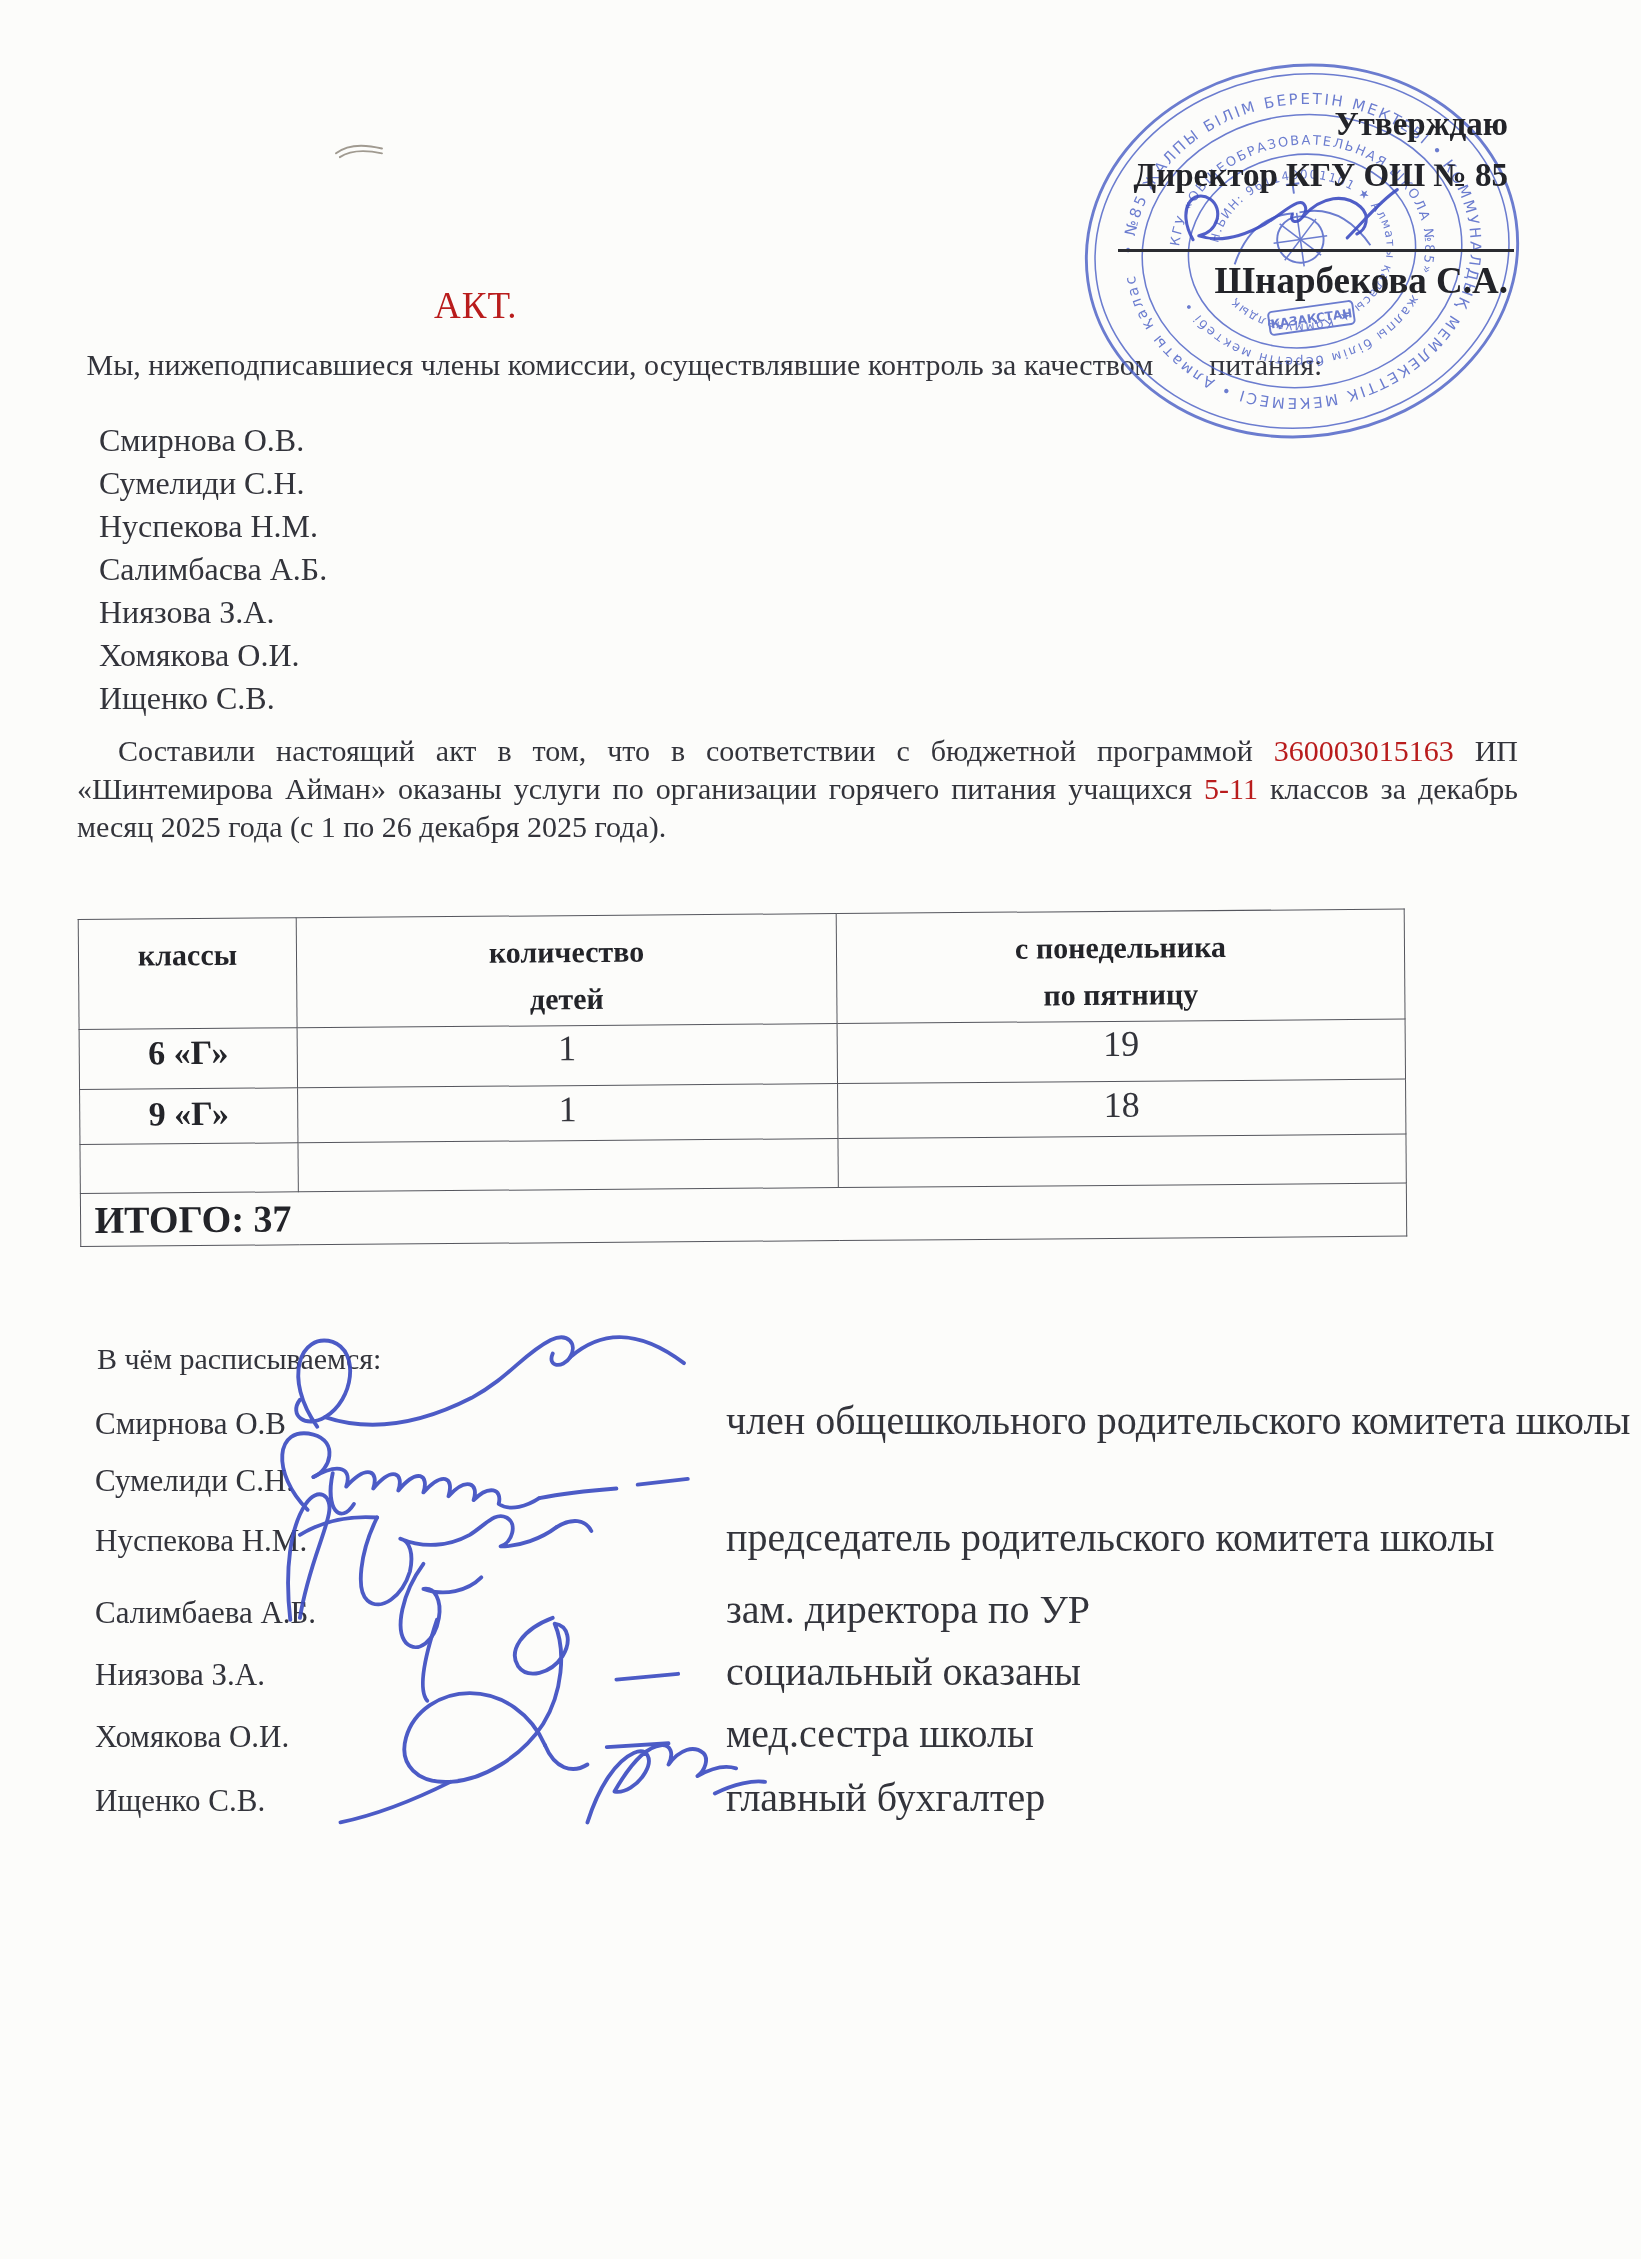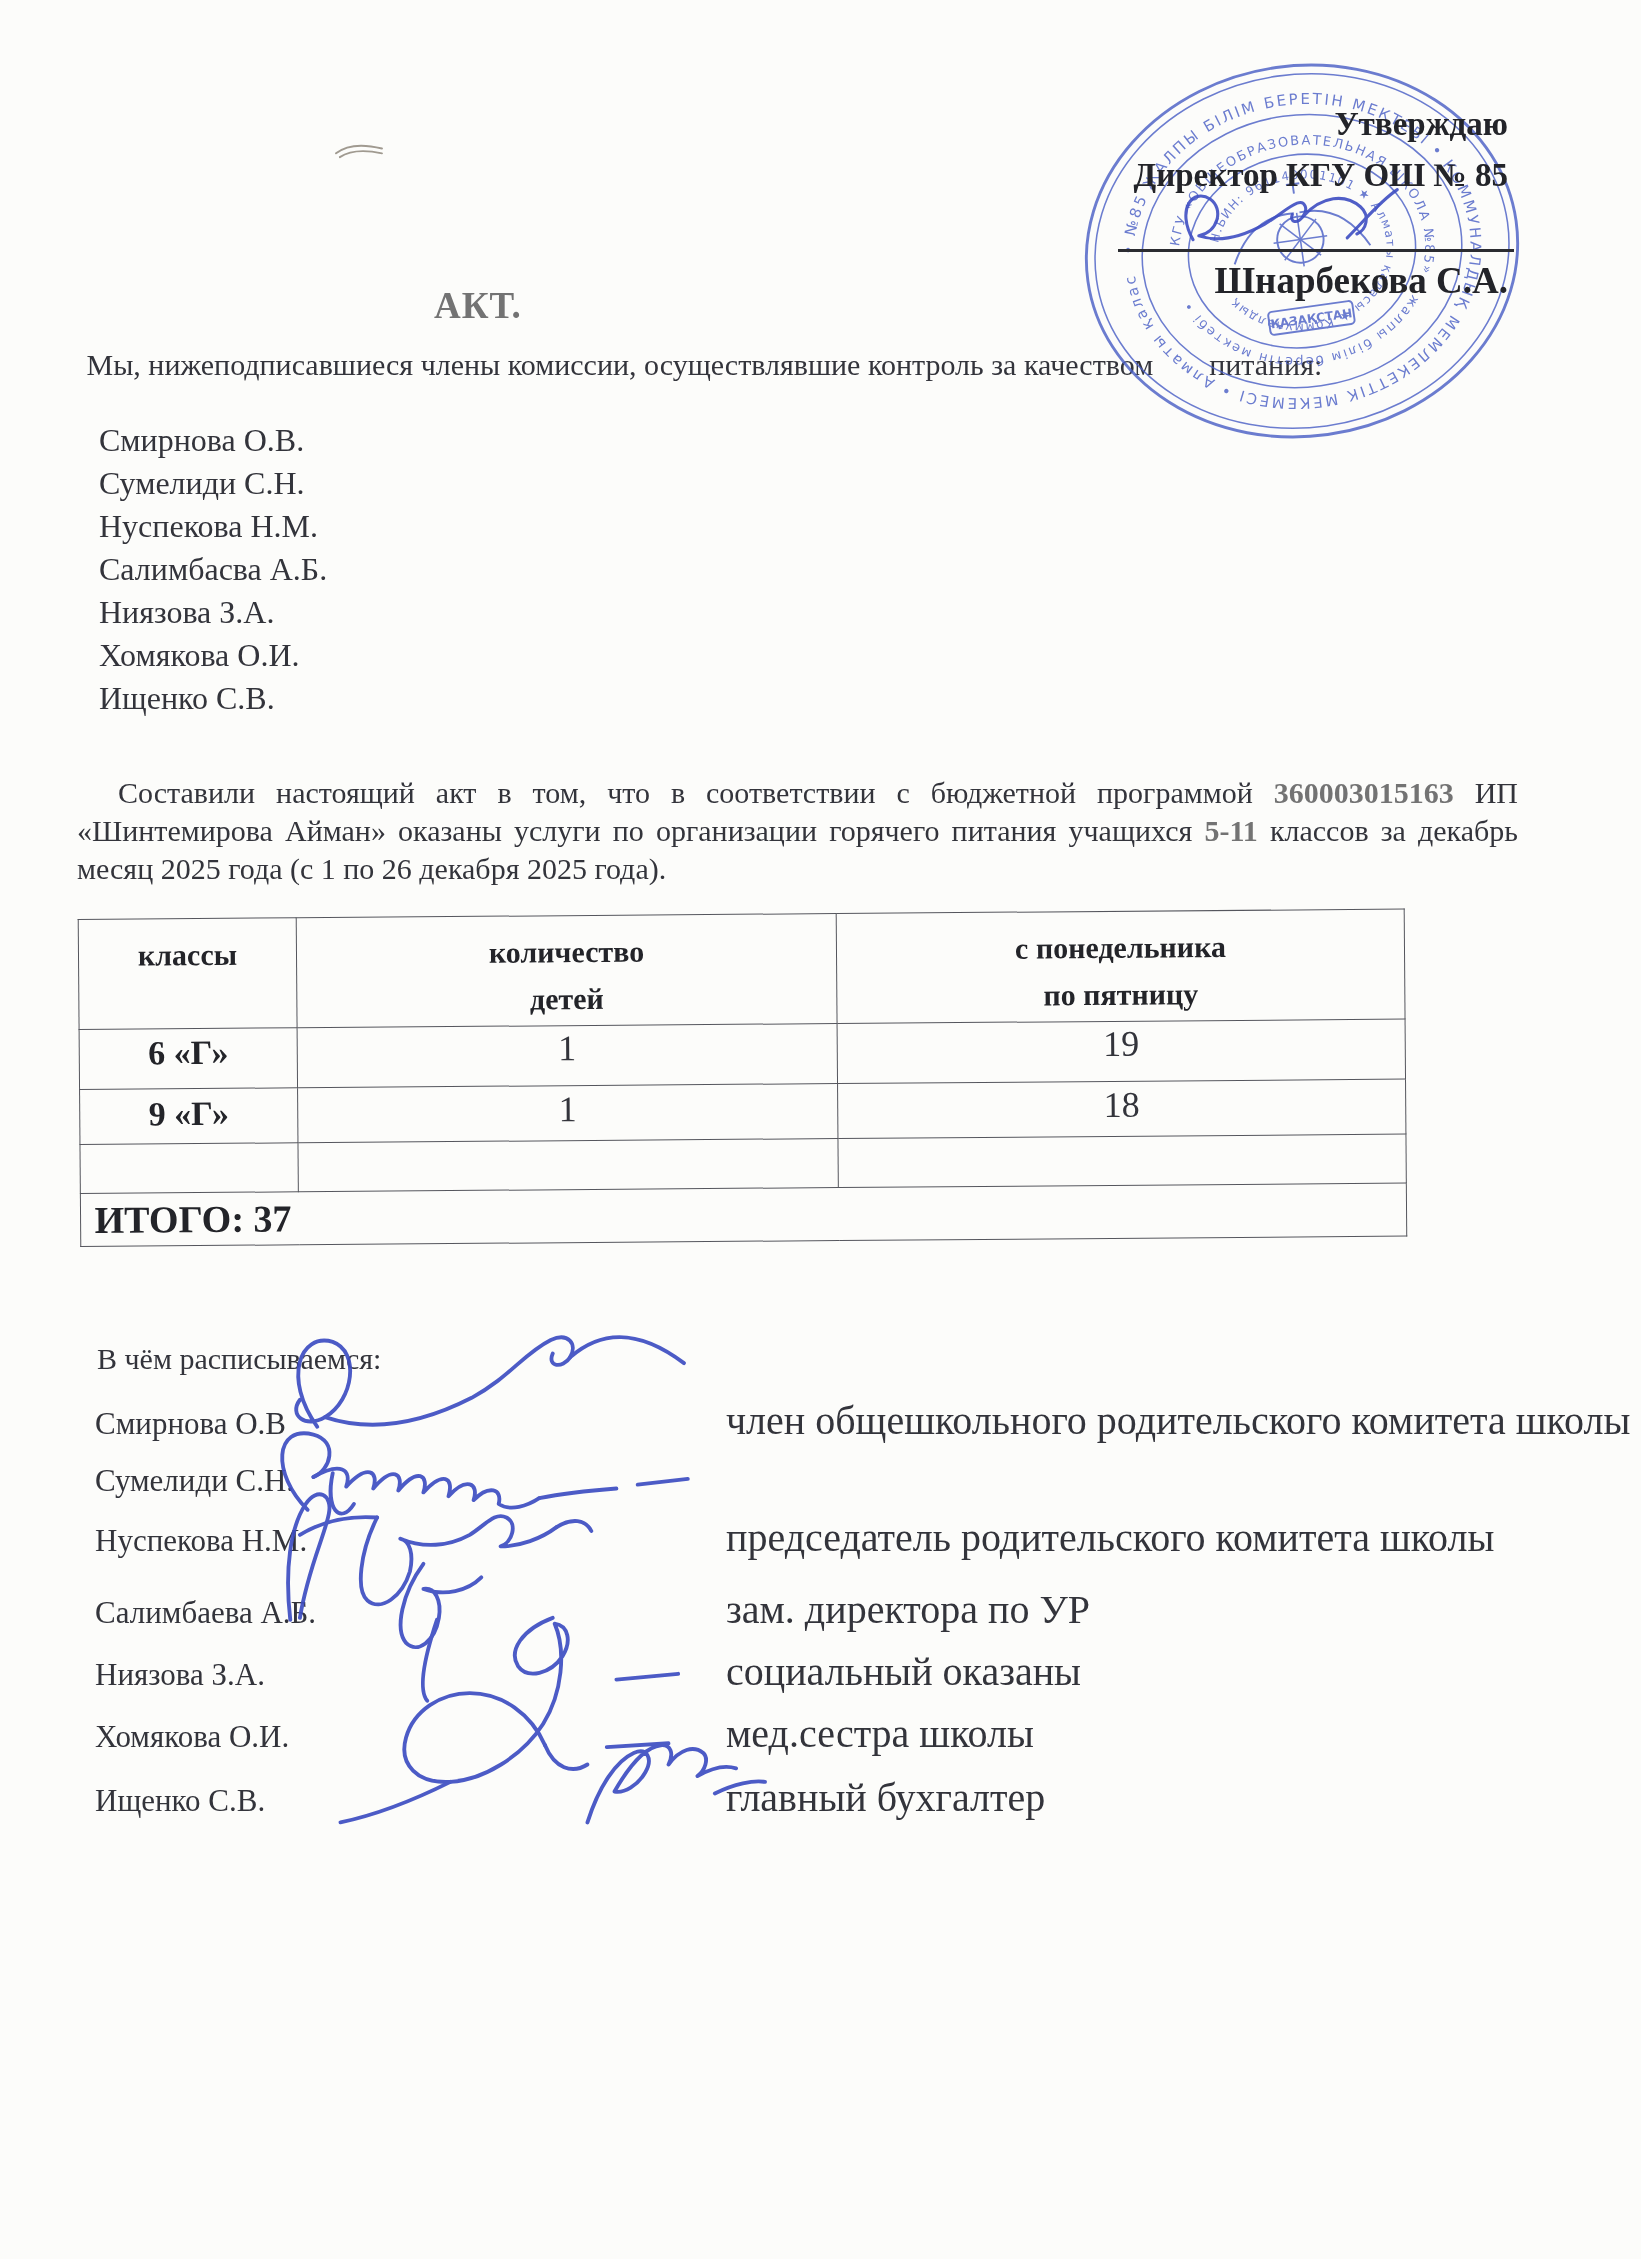--- a/index.html
+++ b/index.html
@@ -1,28 +1,28 @@
 <!DOCTYPE html>
 <html><head>
 <meta charset="utf-8">
 <style>
   html,body{margin:0;padding:0;background:#d9d9d9;}
   .page{position:relative;width:1641px;height:2259px;background:#fcfcfa;overflow:hidden;
         font-family:"Liberation Serif",serif;color:#33343b;}
   .abs{position:absolute;}
-  .b{font-weight:bold;color:#737373;}
+  .b{font-weight:normal;color:#b91c1c;}
   
   .approve-line{position:absolute;right:133px;text-align:center;font-weight:bold;color:#232429;white-space:nowrap;}
   .sig-underline{position:absolute;left:1118px;top:249px;width:396px;height:2.9px;background:#2b2c31;}
   
   .intro{position:absolute;left:73px;top:348px;font-size:30px;white-space:nowrap;text-indent:13.5px;}
   .intro .tail{margin-left:56px;}
   .members{position:absolute;left:99px;top:419px;font-size:32px;line-height:43px;}
   .bodypara{position:absolute;left:77px;top:732px;width:1441px;font-size:30px;line-height:38px;
-            text-align:justify;text-indent:41px;margin-top:42px;}
+            text-align:justify;text-indent:41px;}
   
   .acttable{position:absolute;left:79px;top:919px;border-collapse:collapse;table-layout:fixed;
             transform:rotate(-0.45deg);transform-origin:0 50%;}
   .acttable td{border:1.9px solid #55565d;vertical-align:top;padding:0;}
   .acttable .hd{font-weight:bold;color:#232429;font-size:30px;text-align:center;padding-top:11.6px;line-height:47px;height:97px;}
   .acttable .cls{font-weight:bold;color:#232429;font-size:34px;text-align:center;padding-top:5.8px;}
   .acttable .val{font-size:36px;text-align:center;padding-top:1.9px;}
   .acttable .r1 td{height:54px;} .acttable .r2 td{height:48px;} .acttable .r3 td{height:42px;}
   .acttable .totalrow td{height:48px;font-weight:bold;color:#232429;font-size:38px;padding:3.9px 0 0 13.5px;text-align:left;}
   

